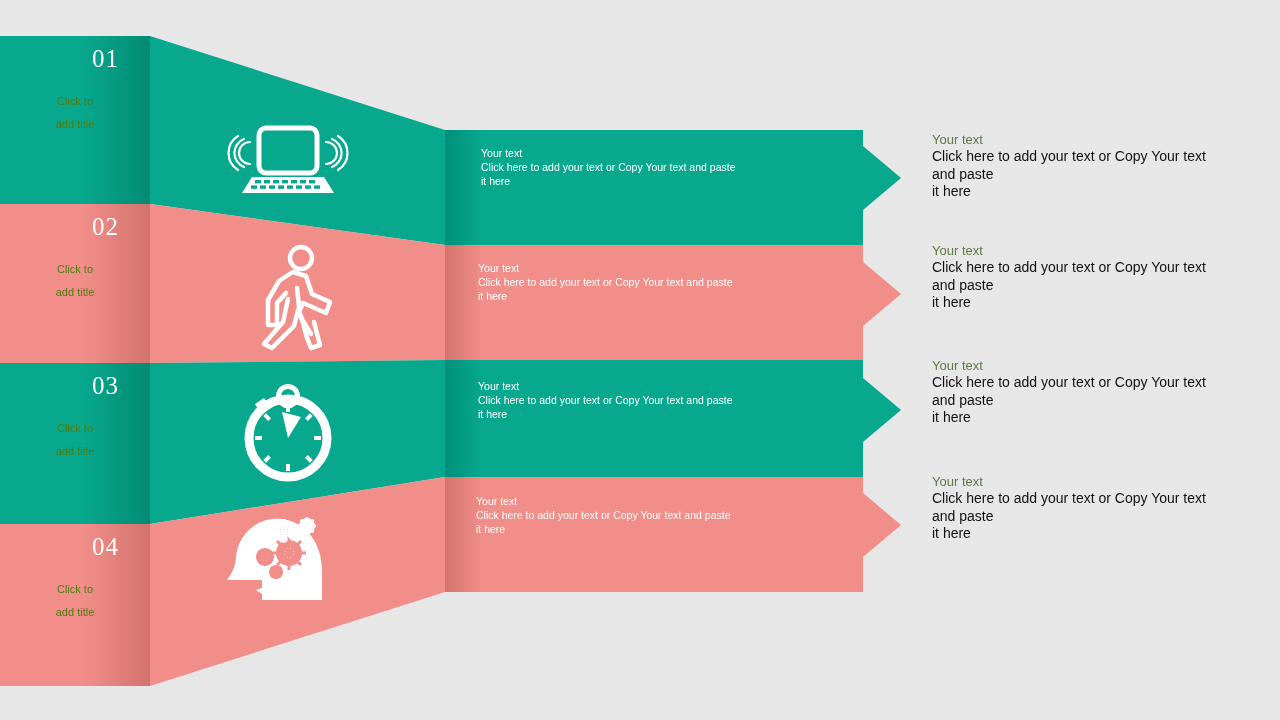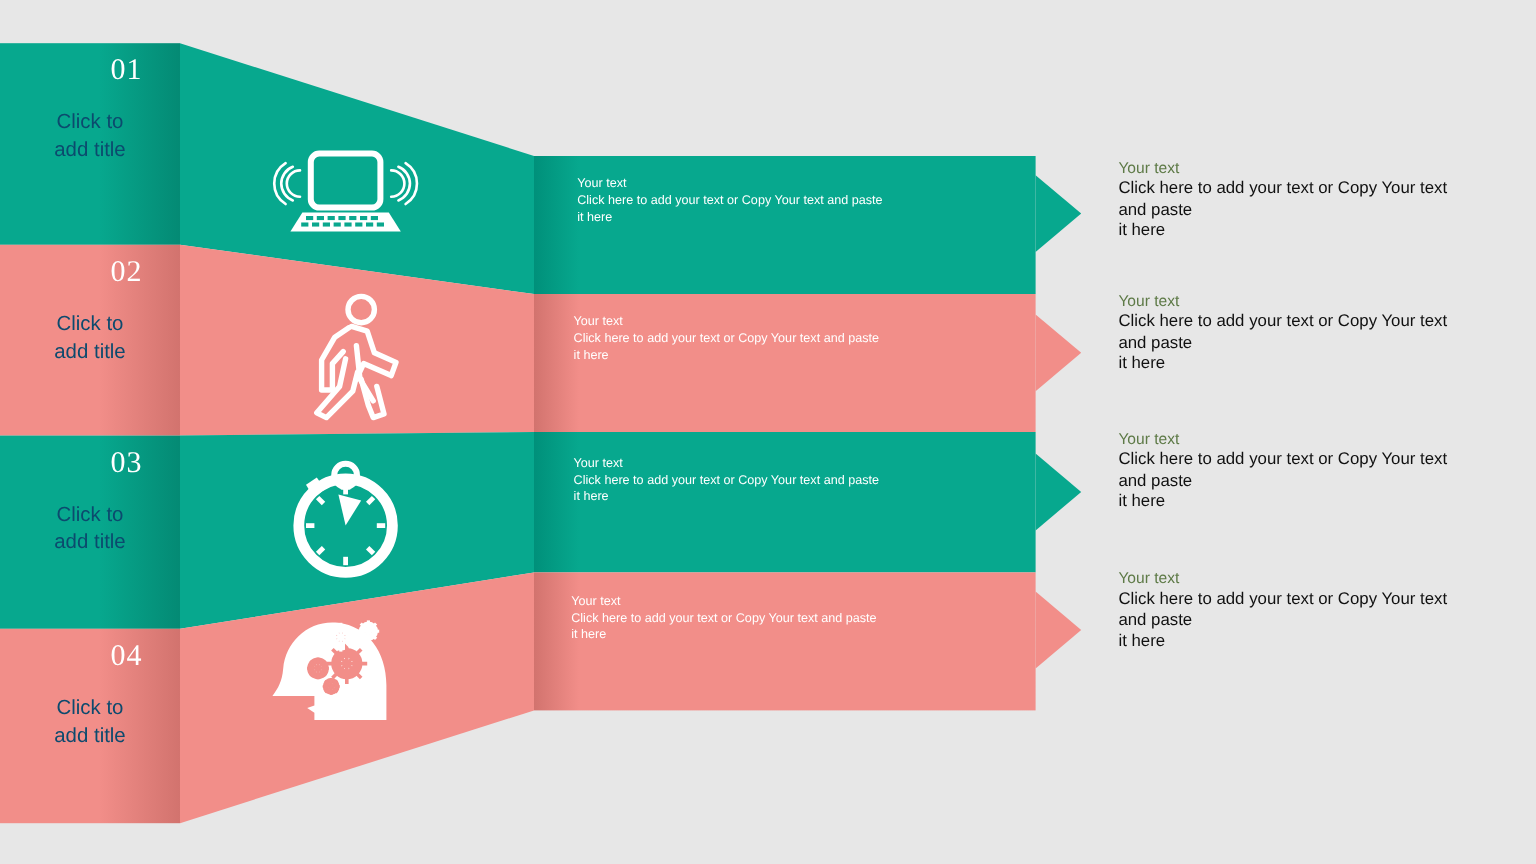--- a/index.html
+++ b/index.html
@@ -47,23 +47,23 @@
     color: #ffffff;
     position: absolute;
     right: 31px;
     top: 10px;
   }
   .panel-title {
     position: absolute;
     left: 0;
     right: 0;
     top: 54px;
-    font-size: 17px;
+    font-size: 11px;
     line-height: 23px;
-    color: #0c4a6e;
+    color: #4d7c0f;
   }
 
   
   .bar-text {
     position: absolute;
     color: #ffffff;
   }
   .bar-text .lead {
     font-size: 10.5px;
     line-height: 14px;

